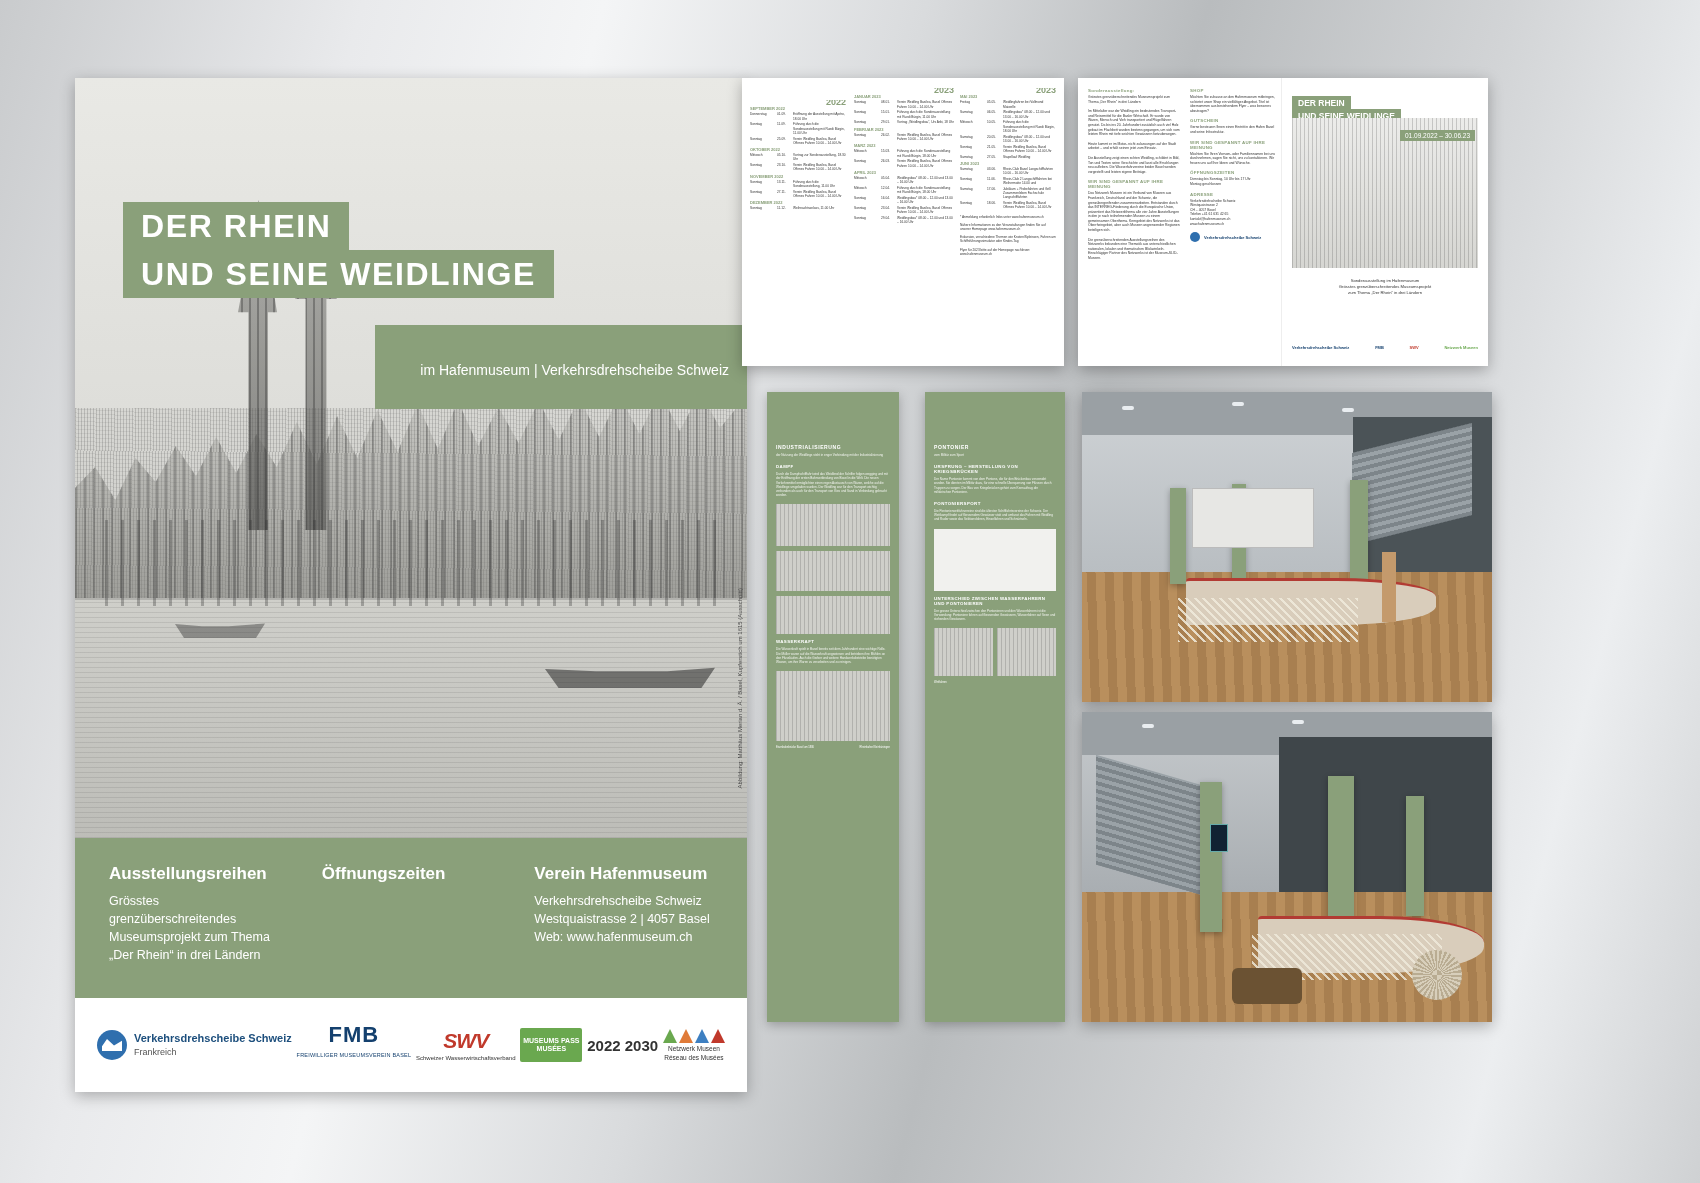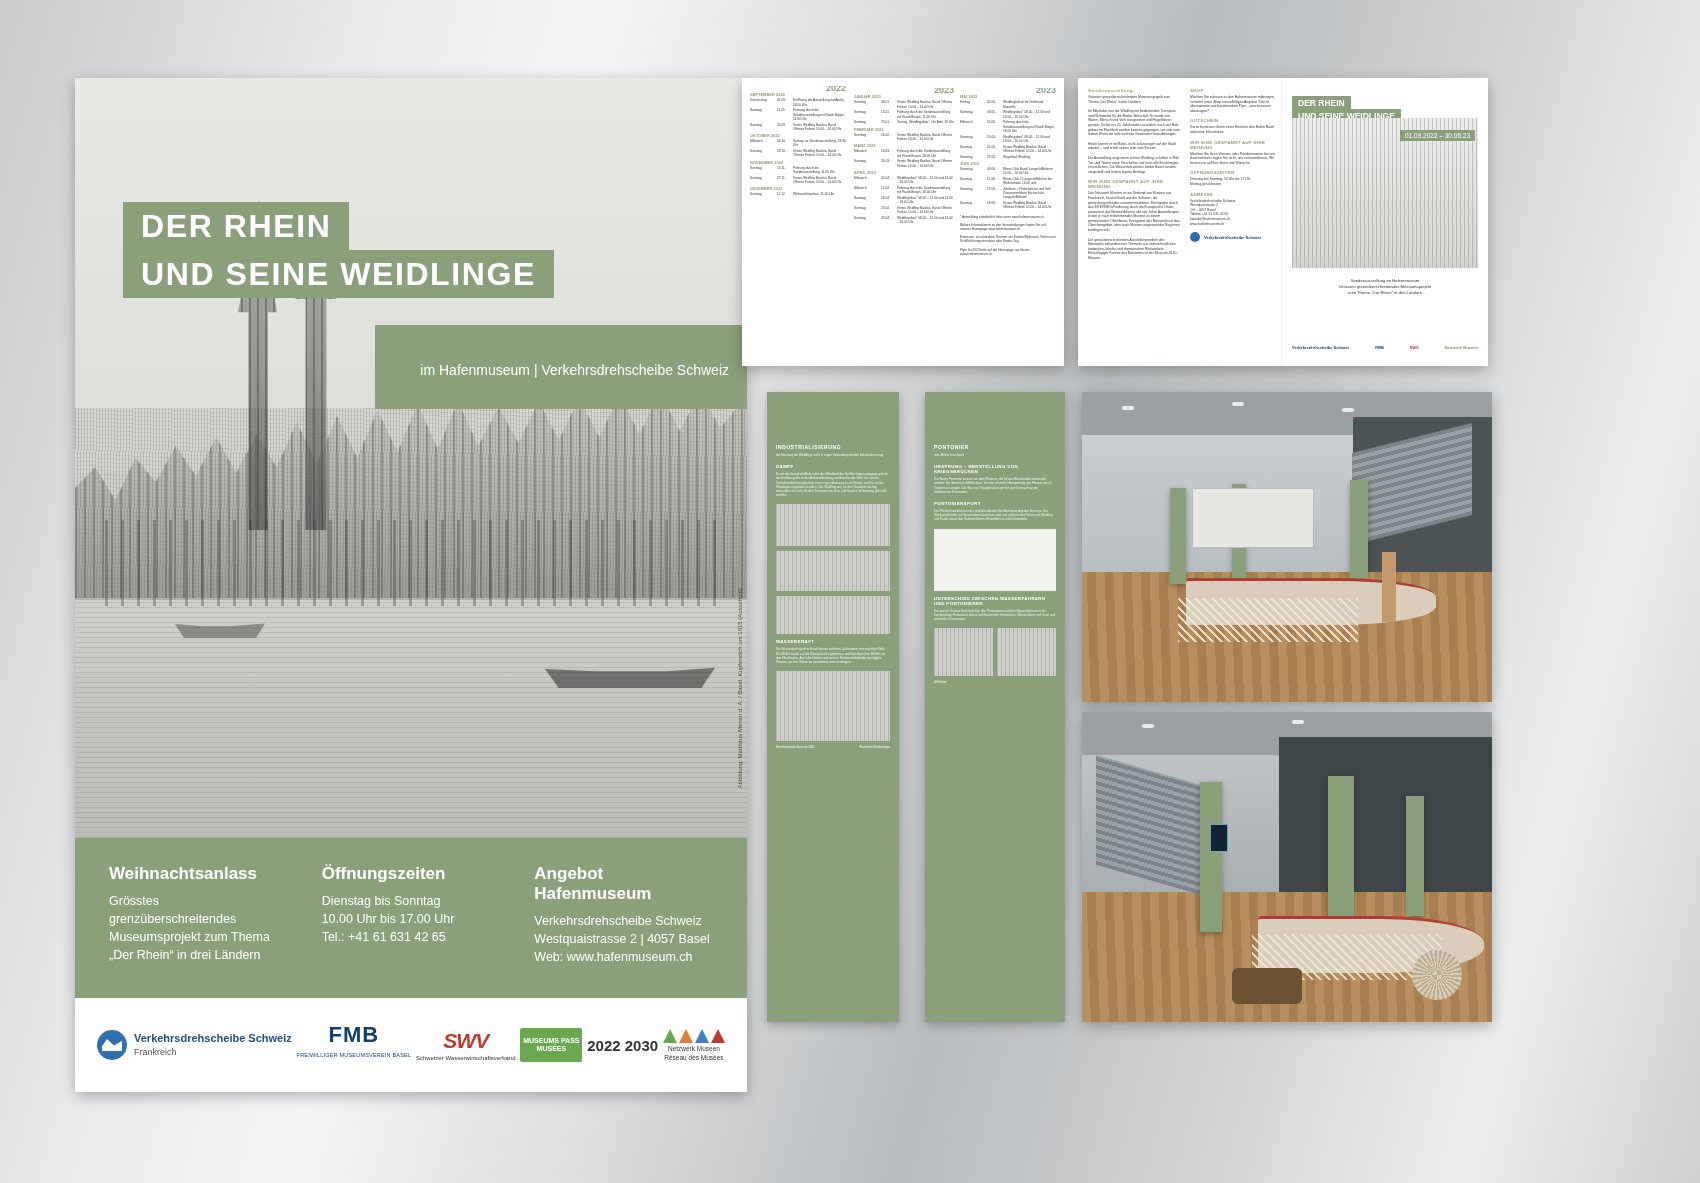--- a/index.html
+++ b/index.html
@@ -165,31 +165,28 @@
 
       <div class="date-band">
         <div class="d2">im Hafenmuseum | Verkehrsdrehscheibe Schweiz</div>
       </div>
 
       <div class="v-credit">Abbildung: Matthäus Merian d. Ä. / Basel, Kupferstich um 1615 (Ausschnitt)</div>
     </div>
 
     <div class="poster-info">
       <div class="pi-col">
-        <h4>Weihnachtsanlass</h4>
+        <h4>Ausstellungsreihen</h4>
         <p>Grösstes grenzüberschreitendes Museumsprojekt zum Thema „Der Rhein“ in drei Ländern</p>
       </div>
       <div class="pi-col">
         <h4>Öffnungszeiten</h4>
-        <p style="white-space:pre-line">Dienstag bis Sonntag
-10.00 Uhr bis 17.00 Uhr
-Tel.: +41 61 631 42 65</p>
       </div>
       <div class="pi-col">
-        <h4>Angebot Hafenmuseum</h4>
+        <h4>Verein Hafenmuseum</h4>
         <p style="white-space:pre-line">Verkehrsdrehscheibe Schweiz
 Westquaistrasse 2 | 4057 Basel
 Web: www.hafenmuseum.ch</p>
       </div>
     </div>
 
     <div class="poster-logos">
       <div class="logo">
         <span class="glyph"></span>
         <span class="txt">
@@ -214,21 +211,21 @@
             <i></i>
             <i></i>
           </span>
         <small>Netzwerk Museen</small>
         <small>Réseau des Musées</small>
       </div>
     </div>
   </div>
 
   <div class="card" id="flyer-left">
-    <div style="position:absolute;left:8px;top:8px;width:96px;height:268px;overflow:hidden" class="mini-col">
+    <div style="position:absolute;left:8px;top:22px;width:96px;height:268px;overflow:hidden" class="mini-col">
       <div class="yearhead">2022</div>
       <div class="monthhead">SEPTEMBER 2022</div>
       <div class="evline">
           <span class="dw">Donnerstag</span>
           <span class="dt">01.09.</span>
           <span class="tx">Eröffnung der Ausstellung mit Apéro, 18.00 Uhr</span>
         </div>
       <div class="evline">
           <span class="dw">Sonntag</span>
           <span class="dt">11.09.</span>

